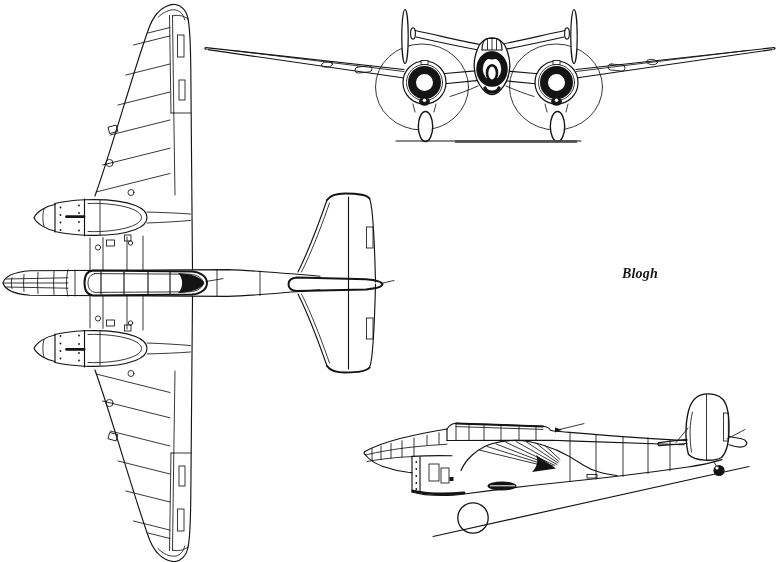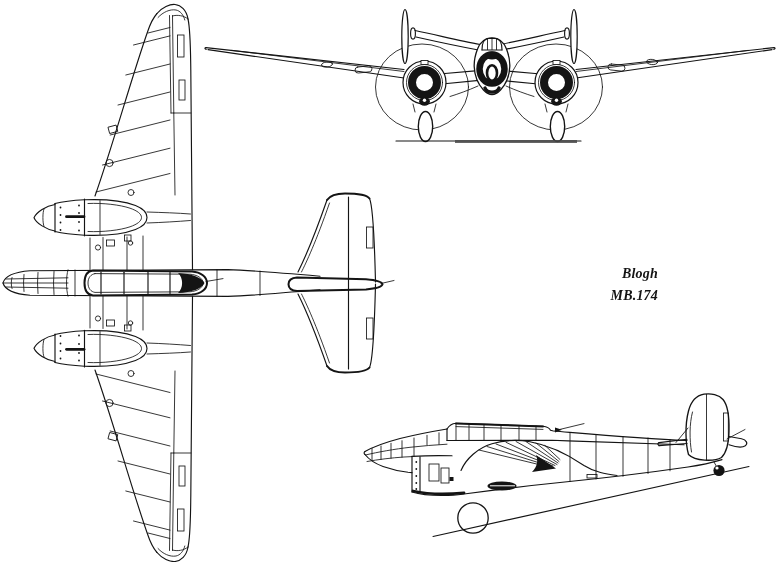--- a/index.html
+++ b/index.html
@@ -291,15 +291,14 @@
       <circle class="wh" cx="717" cy="468" r="1.6"></circle>
 
       <circle class="s" cx="473" cy="518" r="15.2" style="stroke-width:1.3"></circle>
 
       <path class="s" d="M433,536.5 L749,466.5"></path>
     </g>
   </svg>
 
   <div class="label-block">
     <div>Blogh</div>
-    <div>MB.174</div>
   </div>
 </div>
 
 </body></html>

